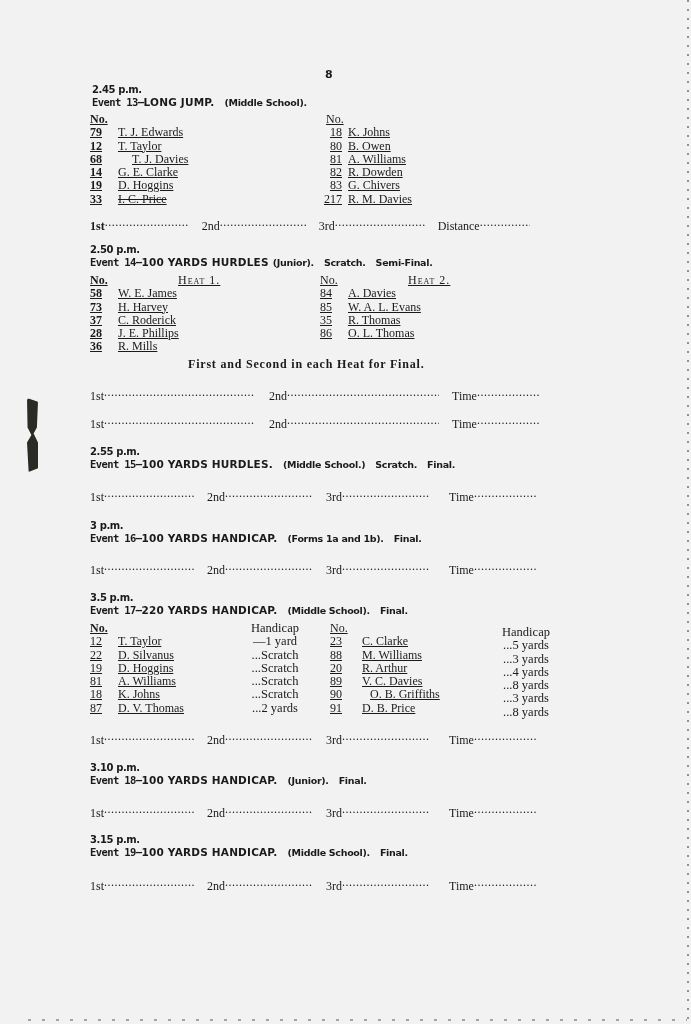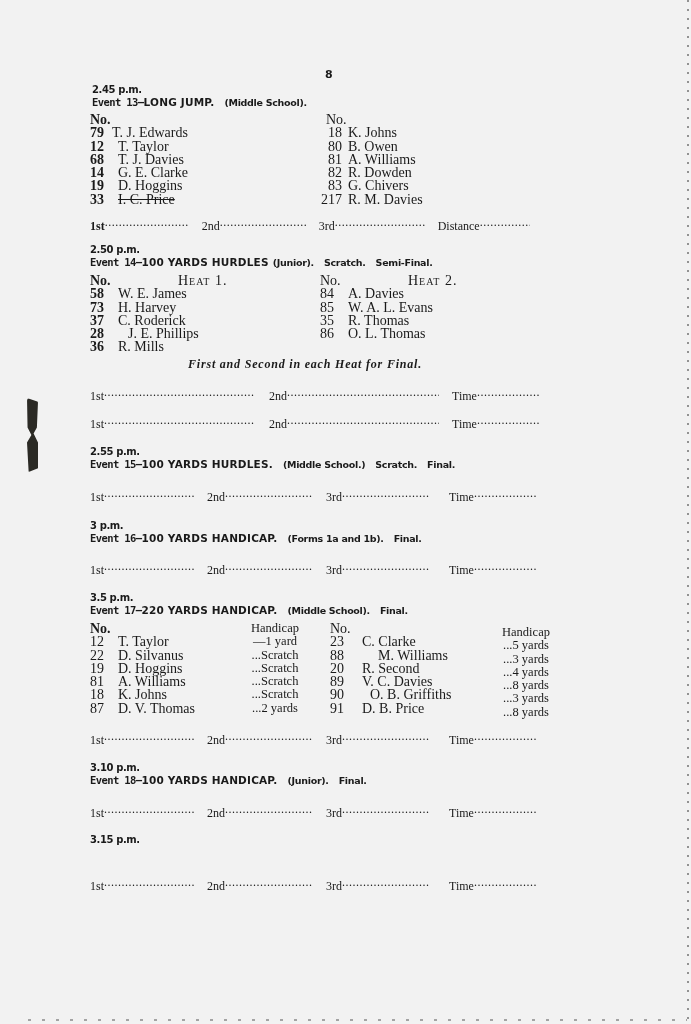--- a/index.html
+++ b/index.html
@@ -18,58 +18,58 @@
     background: #2b2a25; border-radius: 3px 5px 4px 3px;
     clip-path: polygon(0 0, 100% 5%, 90% 40%, 60% 48%, 100% 60%, 100% 95%, 15% 100%, 0 60%, 40% 50%, 5% 40%); }
   .page-num { position: absolute; left: 325px; top: 68px; font-family: "DejaVu Sans", sans-serif;
     font-weight: bold; font-size: 11px; }
 
   .time { position: absolute; font-family: "DejaVu Sans", sans-serif; font-weight: bold; font-size: 10px; letter-spacing: -0.4px; }
   .event { position: absolute; font-family: "DejaVu Sans Mono", monospace; font-weight: bold; font-size: 10.5px; letter-spacing: -0.6px; white-space: nowrap; }
   .event .title { font-family: "DejaVu Sans", sans-serif; font-weight: bold; font-size: 10.5px; letter-spacing: 0.2px; }
   .event .tag { font-family: "DejaVu Sans", sans-serif; font-size: 9.5px; font-weight: bold; letter-spacing: -0.3px; margin-left: 10px; }
 
-  .col { position: absolute; font-size: 14px; line-height: 13.3px; white-space: nowrap; }
+  .col { position: absolute; font-size: 12px; line-height: 13.3px; white-space: nowrap; text-decoration: underline; }
   .row { display: flex; }
   .num { display: inline-block; width: 22px; font-weight: bold; }
   .col.r .num { font-weight: normal; text-align: right; width: 22px; margin-right: 6px; }
   .hdr { font-weight: bold; }
   .heat { font-variant: small-caps; letter-spacing: 1px; }
   .handicap { position: absolute; font-size: 12.5px; line-height: 13.3px; white-space: nowrap; }
 
   .line { position: absolute; font-size: 12px; white-space: nowrap; }
   .dots { display: inline-block; overflow: hidden; vertical-align: baseline; letter-spacing: 0.5px; }
-  .note { position: absolute; font-style: italic; font-weight: bold; font-size: 12px; letter-spacing: 0.8px; }
+  .note { position: absolute; font-weight: bold; font-size: 12px; letter-spacing: 0.8px; }
 </style>
 </head>
 <body>
 
 <div class="page">
   <div class="right-edge"></div>
   <div class="bottom-edge"></div>
   <div class="binder-clip"></div>
   <div class="page-num">8</div>
 
   <div class="time" style="left:92px;top:84px">2.45 p.m.</div>
   <div class="event" style="left:92px;top:96px">
     <span>Event 13—</span><span class="title">LONG JUMP.</span><span class="tag">(Middle School).</span>
   </div>
   <div class="col" style="left:90px;top:113px">
     <div class="row hdr">No.</div>
     <div class="row">
         <span class="num">79</span>
-        <span style="">T. J. Edwards</span>
+        <span style="margin-left:6px">T. J. Edwards</span>
       </div>
     <div class="row">
         <span class="num">12</span>
         <span style="margin-left:6px">T. Taylor</span>
       </div>
     <div class="row">
         <span class="num">68</span>
-        <span style="margin-left:6px">T. J. Davies</span>
+        <span style="margin-left:20px">T. J. Davies</span>
       </div>
     <div class="row">
         <span class="num">14</span>
         <span style="margin-left:6px">G. E. Clarke</span>
       </div>
     <div class="row">
         <span class="num">19</span>
         <span style="margin-left:6px">D. Hoggins</span>
       </div>
     <div class="row">
@@ -127,21 +127,21 @@
     <div class="row">
         <span class="num">73</span>
         <span style="margin-left:6px">H. Harvey</span>
       </div>
     <div class="row">
         <span class="num">37</span>
         <span style="margin-left:6px">C. Roderick</span>
       </div>
     <div class="row">
         <span class="num">28</span>
-        <span style="margin-left:16px">J. E. Phillips</span>
+        <span style="margin-left:6px">J. E. Phillips</span>
       </div>
     <div class="row">
         <span class="num">36</span>
         <span style="margin-left:6px">R. Mills</span>
       </div>
   </div>
   <div class="col" style="left:320px;top:274px">
     <div class="row">
         <span style="width:88px">No.</span>
         <span class="heat">Heat 2.</span>
@@ -238,25 +238,25 @@
     <div>...2 yards</div>
   </div>
   <div class="col" style="left:330px;top:622px">
     <div class="row">No.</div>
     <div class="row">
         <span class="num" style="font-weight:normal">23</span>
         <span style="margin-left:10px">C. Clarke</span>
       </div>
     <div class="row">
         <span class="num" style="font-weight:normal">88</span>
-        <span style="margin-left:26px">M. Williams</span>
+        <span style="margin-left:10px">M. Williams</span>
       </div>
     <div class="row">
         <span class="num" style="font-weight:normal">20</span>
-        <span style="margin-left:10px">R. Second</span>
+        <span style="margin-left:10px">R. Arthur</span>
       </div>
     <div class="row">
         <span class="num" style="font-weight:normal">89</span>
         <span style="margin-left:10px">V. C. Davies</span>
       </div>
     <div class="row">
         <span class="num" style="font-weight:normal">90</span>
         <span style="margin-left:18px">O. B. Griffiths</span>
       </div>
     <div class="row">
@@ -285,19 +285,22 @@
     <span>Event 18—</span><span class="title">100 YARDS HANDICAP.</span><span class="tag">(Junior).</span><span class="tag">Final.</span>
   </div>
   <div class="line" style="left:90px;top:802px">
     <span>1st</span><span class="dots" style="width:90px">......................................................................</span>
     <span style="margin-left:10px">2nd</span><span class="dots" style="width:88px">......................................................................</span>
     <span style="margin-left:10px">3rd</span><span class="dots" style="width:88px">......................................................................</span>
     <span style="margin-left:16px">Time</span><span class="dots" style="width:62px">......................................................................</span>
   </div>
 
   <div class="time" style="left:90px;top:834px">3.15 p.m.</div>
+  <div class="event" style="left:90px;top:846px">
+    <span>Event 19—</span><span class="title">100 YARDS HANDICAP.</span><span class="tag">(Middle School).</span><span class="tag">Final.</span>
+  </div>
   <div class="line" style="left:90px;top:875px">
     <span>1st</span><span class="dots" style="width:90px">......................................................................</span>
     <span style="margin-left:10px">2nd</span><span class="dots" style="width:88px">......................................................................</span>
     <span style="margin-left:10px">3rd</span><span class="dots" style="width:88px">......................................................................</span>
     <span style="margin-left:16px">Time</span><span class="dots" style="width:62px">......................................................................</span>
   </div>
 </div>
 
 </body></html>

